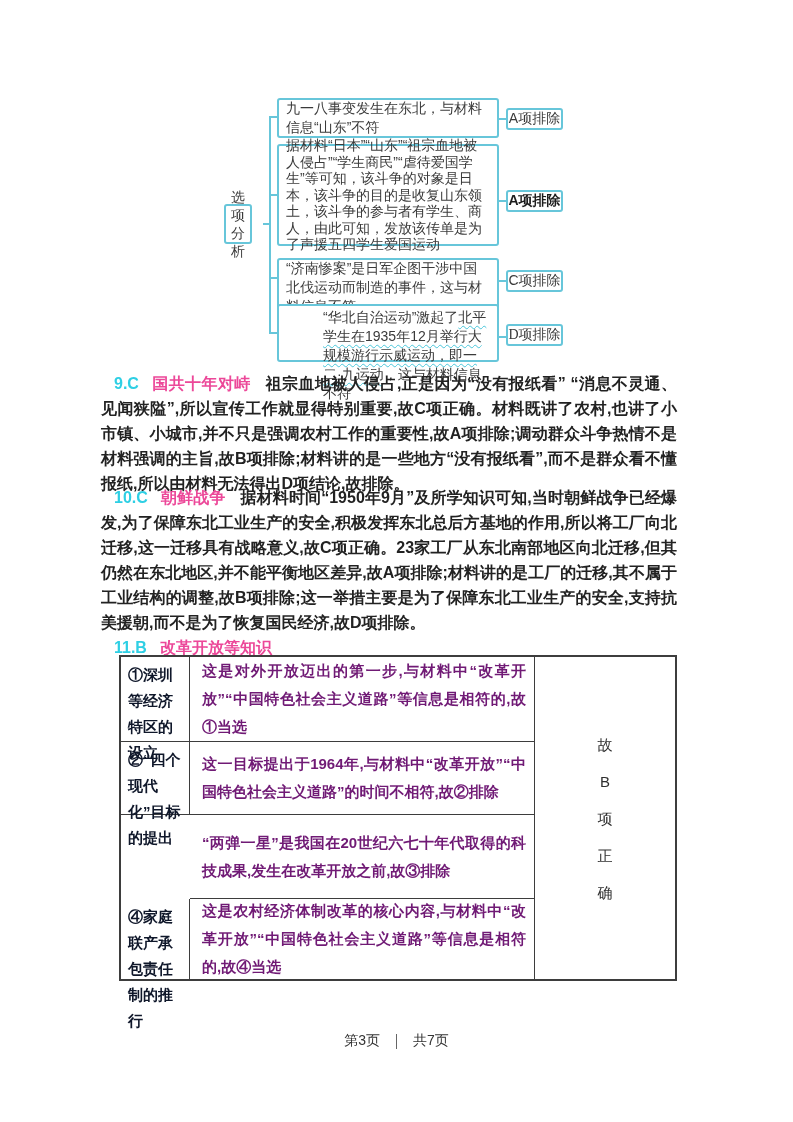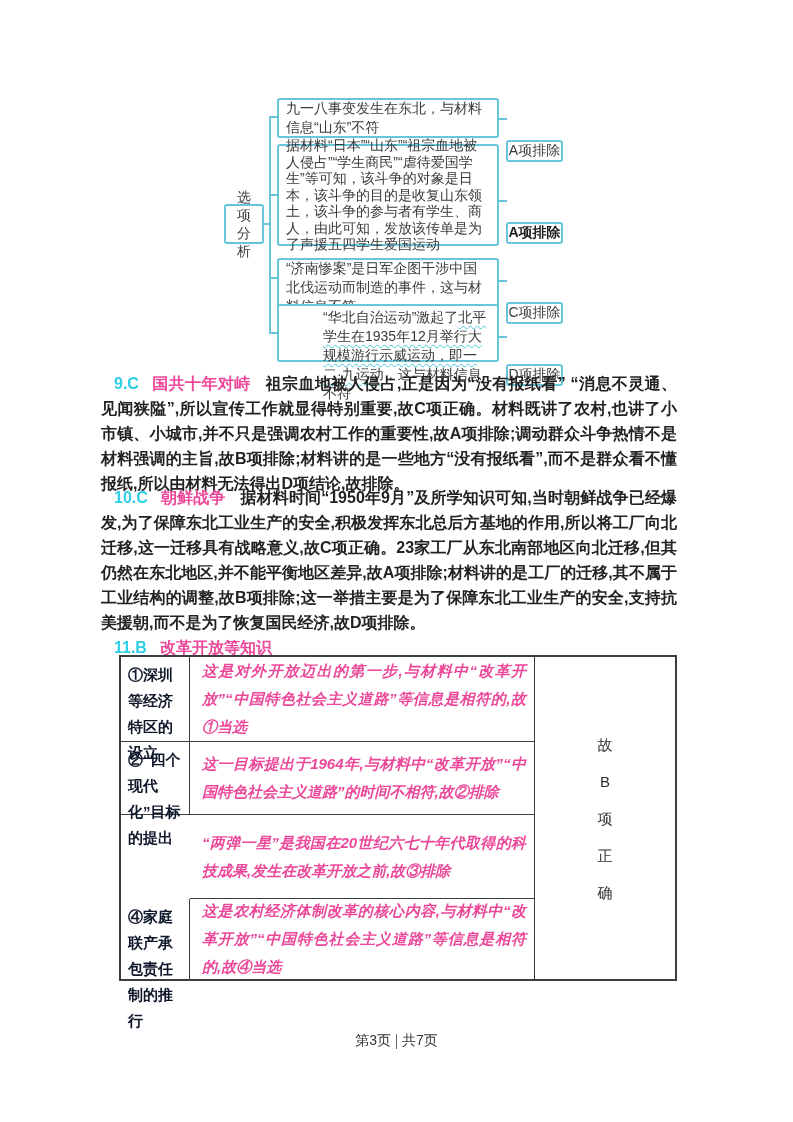--- a/index.html
+++ b/index.html
@@ -7,33 +7,33 @@
   body { font-family:"Liberation Sans", sans-serif; color:#2f2f2f; }
   .page { position:relative; width:793px; height:1122px; background:#fff; overflow:hidden; }
 
   
   .diagram { position:absolute; left:0; top:0; width:793px; height:380px; }
   .dbox {
     position:absolute; border:2px solid #67c6da; border-radius:3px;
     background:#fff; color:#3a3a3a; font-size:14px; line-height:19px;
     padding:1px 7px; display:flex; align-items:center;
   }
-  .dbox.root { left:224px; top:204px; width:40px; height:40px;
+  .dbox.root { left:224px; top:204px; width:28px; height:40px;
     padding:2px 5px; text-align:center; line-height:18px; justify-content:center; }
   .dbox.a { left:277px; top:98px;  width:222px; height:40px; }
   .dbox.b { left:277px; top:144px; width:222px; height:102px; line-height:16.5px; }
   .dbox.c { left:277px; top:258px; width:222px; height:58px; }
   .dbox.d { left:277px; top:304px; width:222px; height:58px; display:block; padding-top:2px;padding-left:44px; }
   .verdict {
     position:absolute; left:506px; width:57px; height:22px;
     border:2px solid #67c6da; border-radius:3px; background:#fff;
-    font-size:14px; color:#3a3a3a; display:flex; align-items:center; justify-content:center;margin-top:32px;
+    font-size:14px; color:#3a3a3a; display:flex; align-items:center; justify-content:center;
   }
   .verdict.va { top:108px; } .verdict.vb { top:190px; font-weight:bold; color:#1c1c1c; }
-  .verdict.vc { top:270px; } .verdict.vd { top:332px; }
+  .verdict.vc { top:270px; } .verdict.vd { top:324px;font-family:Liberation Serif, serif; }
   .conn { position:absolute; background:#67c6da; }
   .wavy {
     text-decoration-line:underline; text-decoration-style:wavy;
     text-decoration-color:#49c6da; text-decoration-thickness:1px;
     text-underline-offset:3px;
   }
 
   
   .answer { position:absolute; left:101px; width:576px; font-size:16px;
     line-height:25px; font-weight:600; color:#222; text-indent:13px; text-align:justify; }
@@ -50,32 +50,32 @@
     grid-template-rows:85px 73px 84px 80px;
     border:2px solid #3d3d3d;
   }
   .atable .cell { border-right:1px solid #3d3d3d; border-bottom:1px solid #3d3d3d; }
   .atable .opt {
     grid-column:1; font-size:15px; font-weight:600; line-height:26px;
     padding:5px 3px 0 7px; color:#0f172a;
   }
   .atable .ana {
     grid-column:2; font-size:15px; font-weight:600; line-height:28px;
-    padding:0 8px 0 12px; display:flex; align-items:center; color:#ec4899; text-align:justify;font-style:italic;
+    padding:0 8px 0 12px; display:flex; align-items:center; color:#701a75; text-align:justify;
   }
   .atable .concl {
     grid-column:3; grid-row:1 / span 5; border-bottom:none;  border-right:none;
     display:flex; flex-direction:column; align-items:center; justify-content:center;
     font-size:15px; color:#2f2f2f; line-height:37px;
   }
   .atable .last { border-bottom:none; }
 
   
   .footer { position:absolute; left:0; top:1032px; width:793px;
-    display:flex; align-items:center; justify-content:center; gap:5px;
+    display:flex; align-items:center; justify-content:center; gap:16px;
     font-size:14px; color:#333; }
   .footer .sep { width:1px; height:15px; background:#666; }
 </style>
 </head>
 <body>
 
 <div class="page">
 
   <div class="diagram">
 

